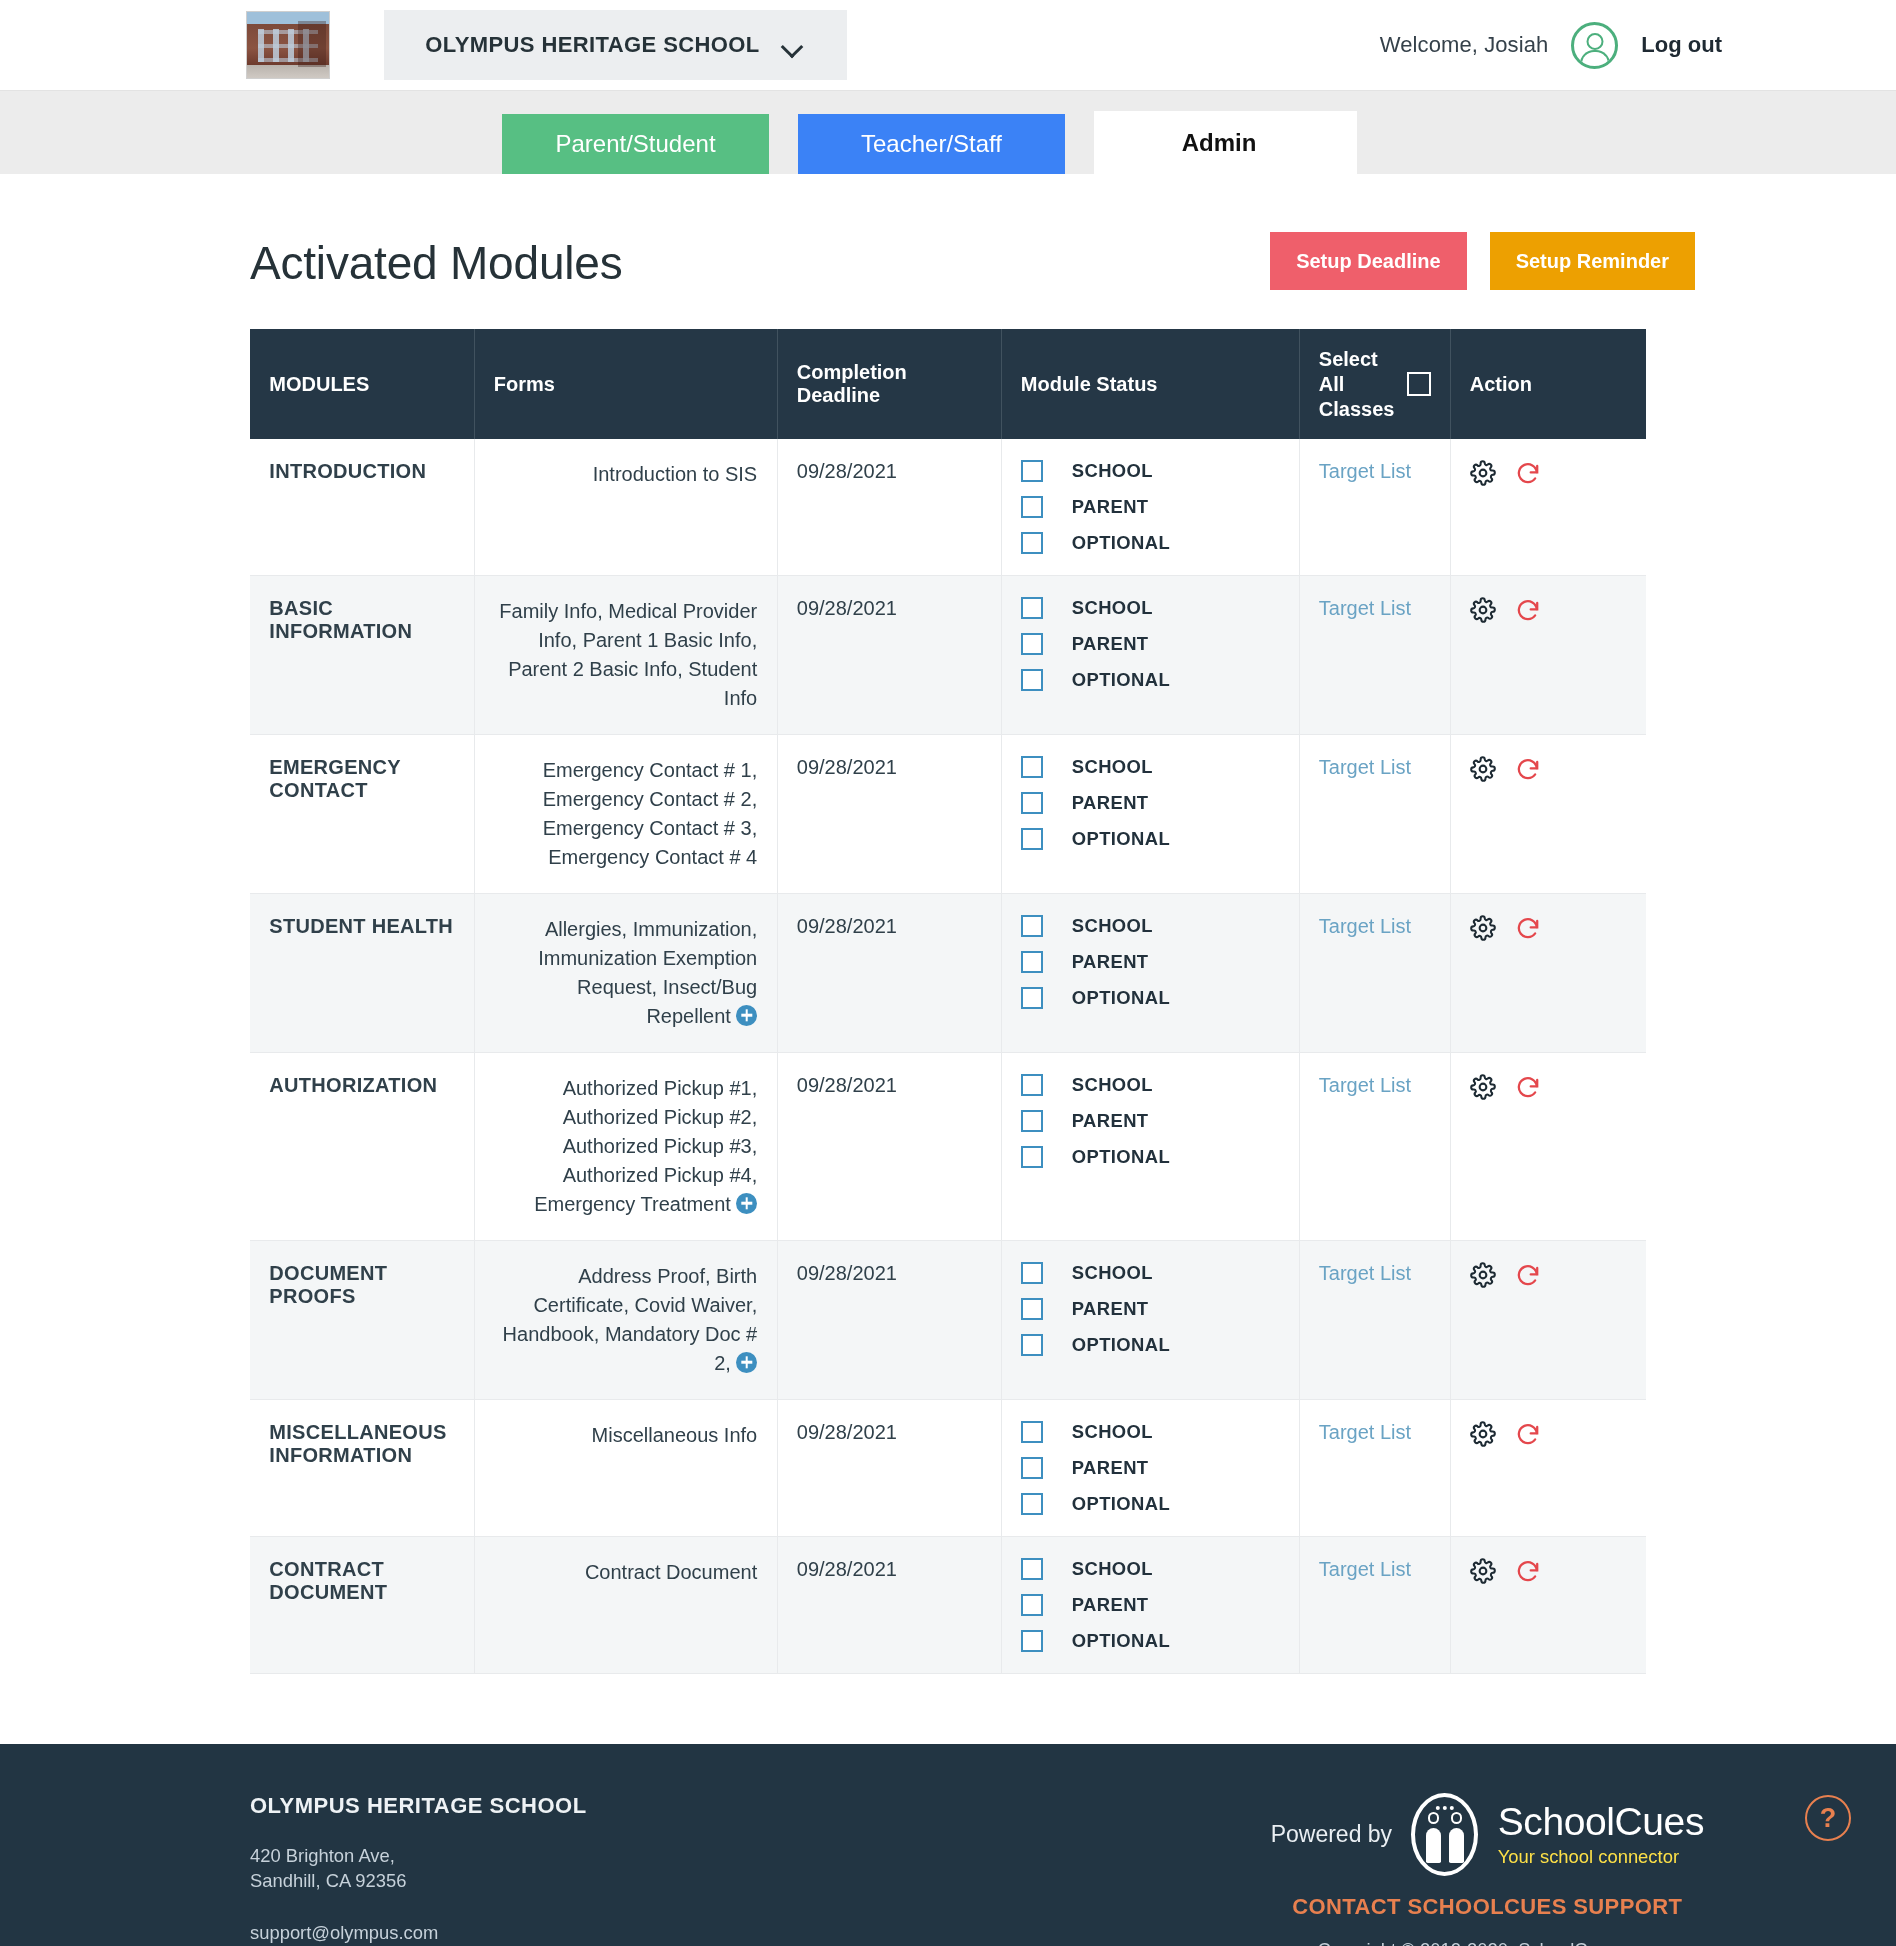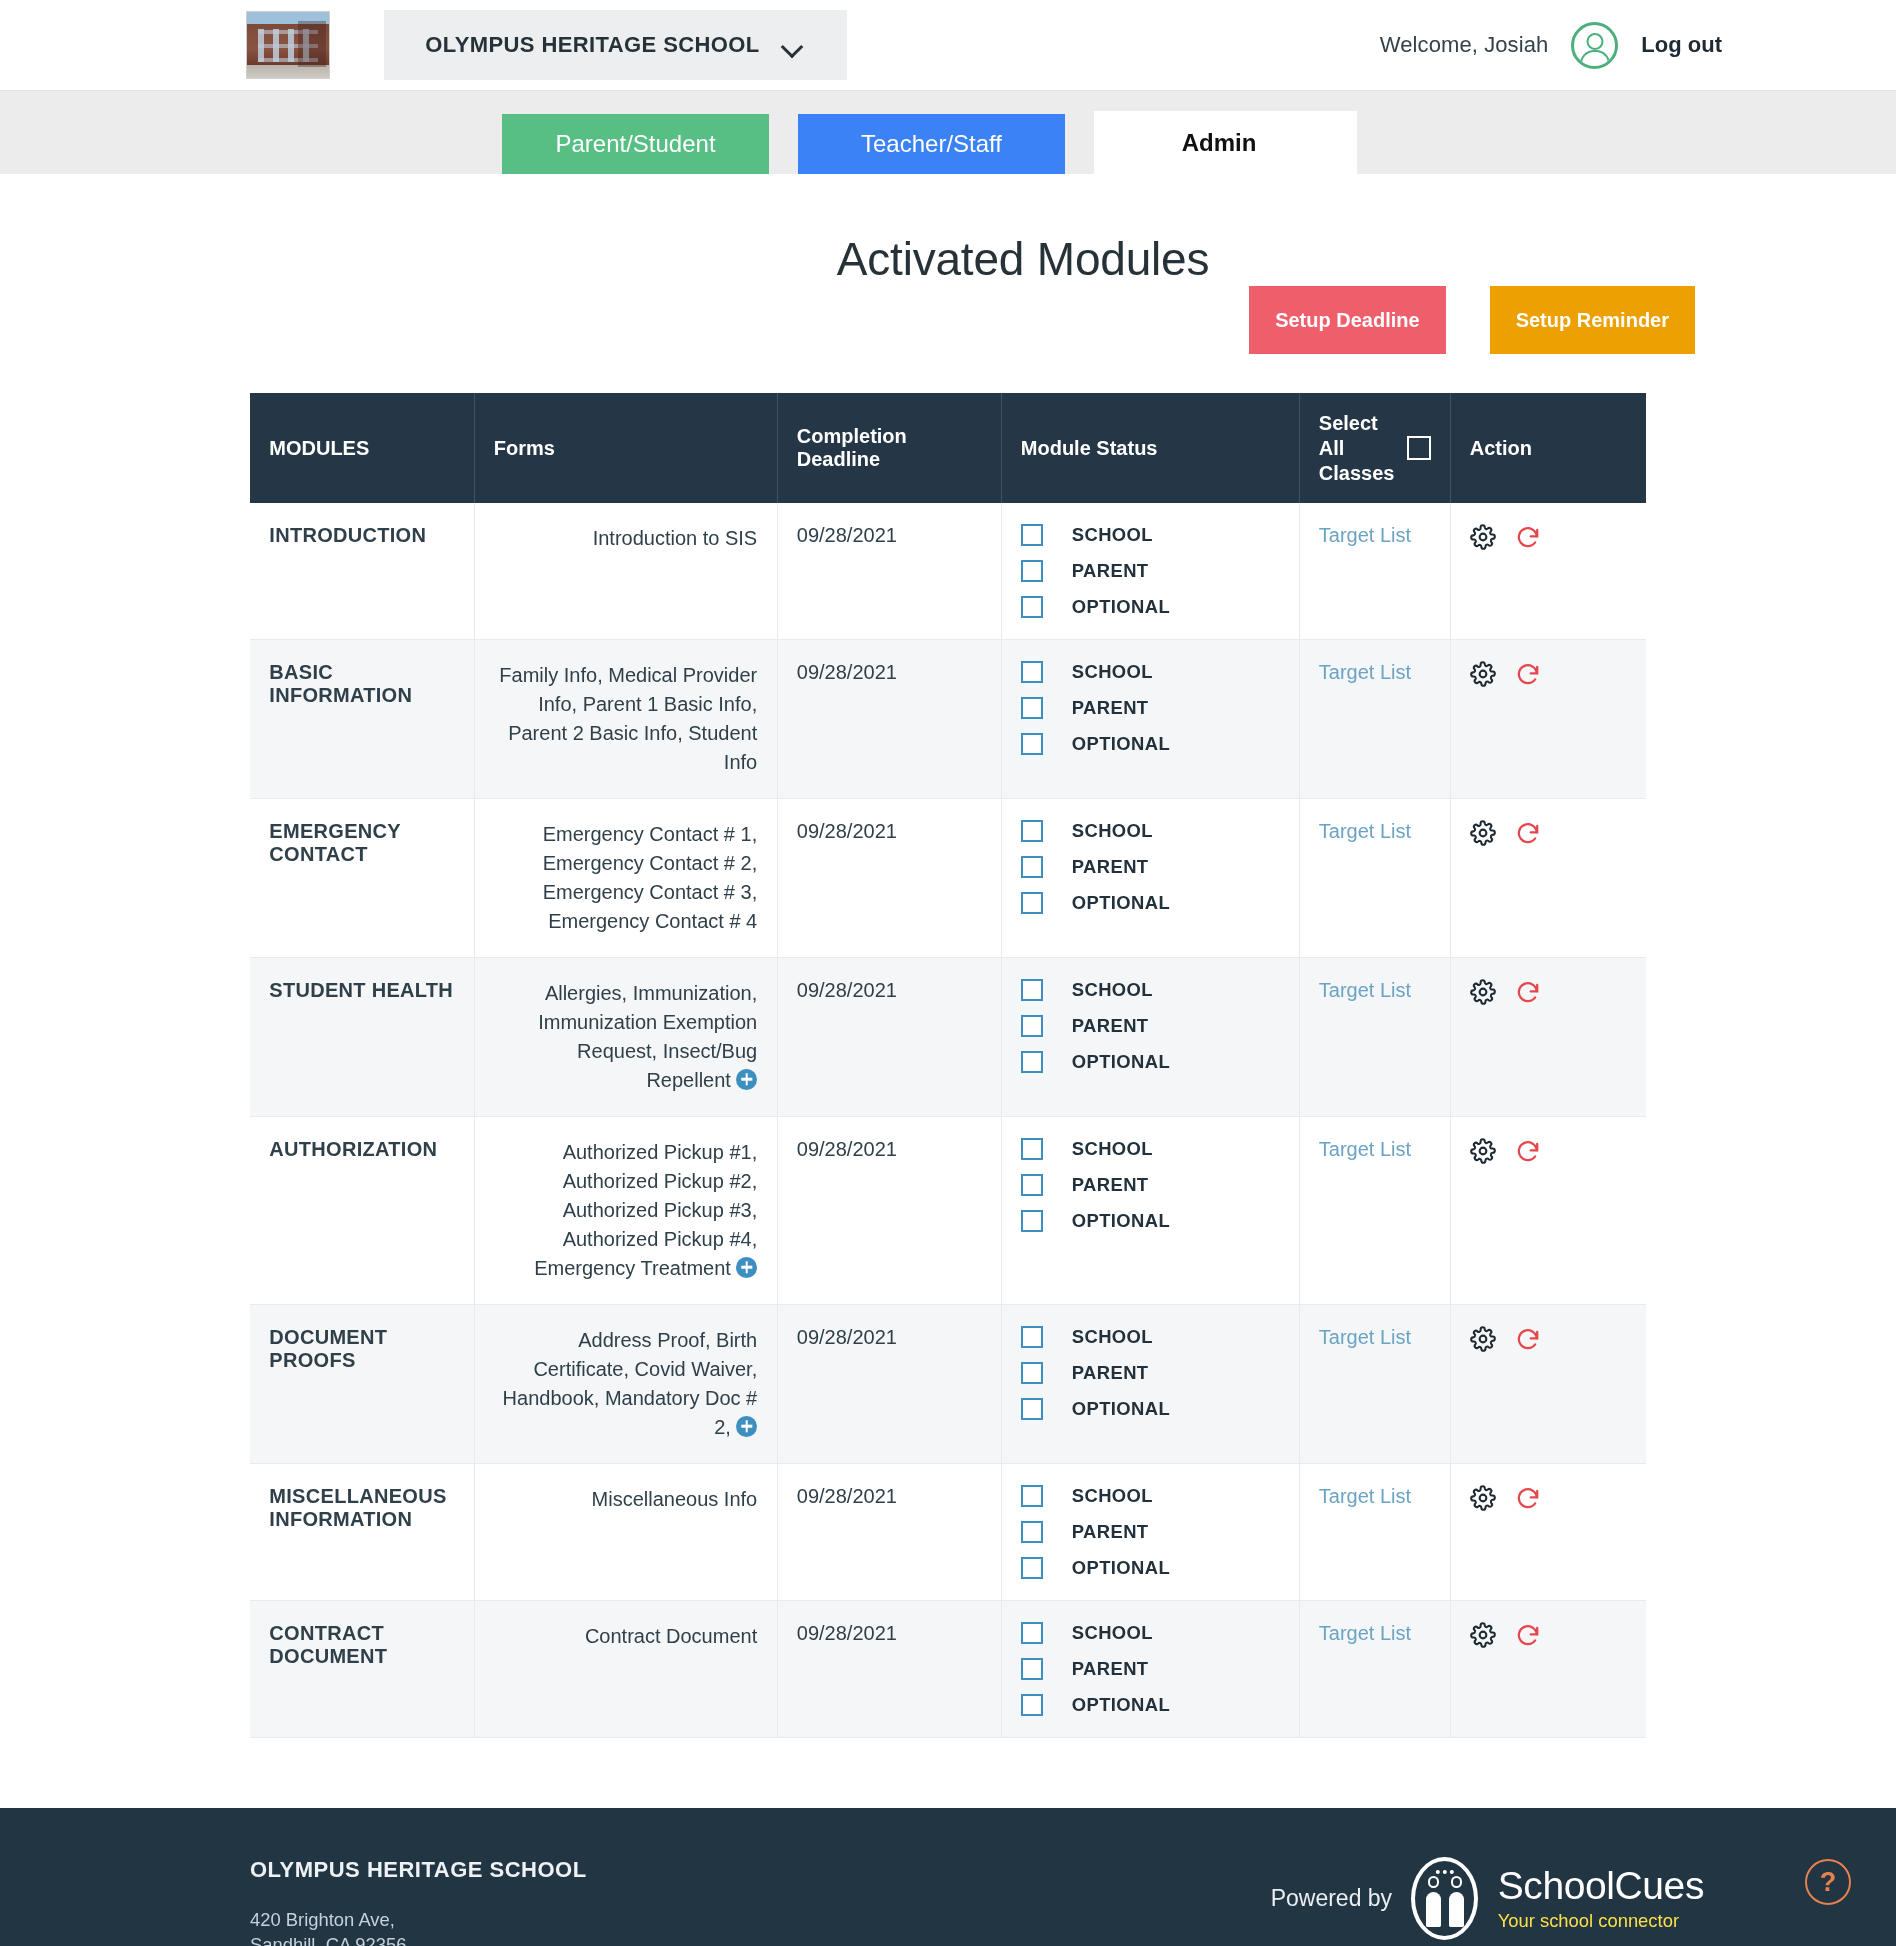--- a/index.html
+++ b/index.html
@@ -149,50 +149,48 @@
   }
 
   
   .main {
     padding: 0 101px 0 250px;
     background: #ffffff;
     padding-bottom: 70px;
   }
   .page-head {
     display: flex;
-    align-items: center;
+    align-items: flex-end;
     padding-top: 58px;
     padding-bottom: 39px;
-    flex-direction: column;
   }
   .page-title {
     font-size: 46px;
     color: #263238;
     letter-spacing: -0.2px;
     font-weight: 400;
   }
   .head-actions {
     margin-left: auto;
     display: flex;
     gap: 23px;
     padding-right: 101px;
   }
   .btn {
-    height: 68px;
+    height: 58px;
     padding: 0 26px;
     display: flex;
     align-items: center;
     justify-content: center;
     font-size: 20px;
     font-weight: 700;
     color: #ffffff;
     border: none;
     cursor: pointer;
     font-family: "Liberation Sans", sans-serif;
-    margin-left: 21px;
   }
   .btn-deadline { background: #ef5f6b; }
   .btn-reminder { background: #eda001; }
 
   
   table.modules {
     width: 1396px;
     border-collapse: collapse;
     table-layout: fixed;
   }

